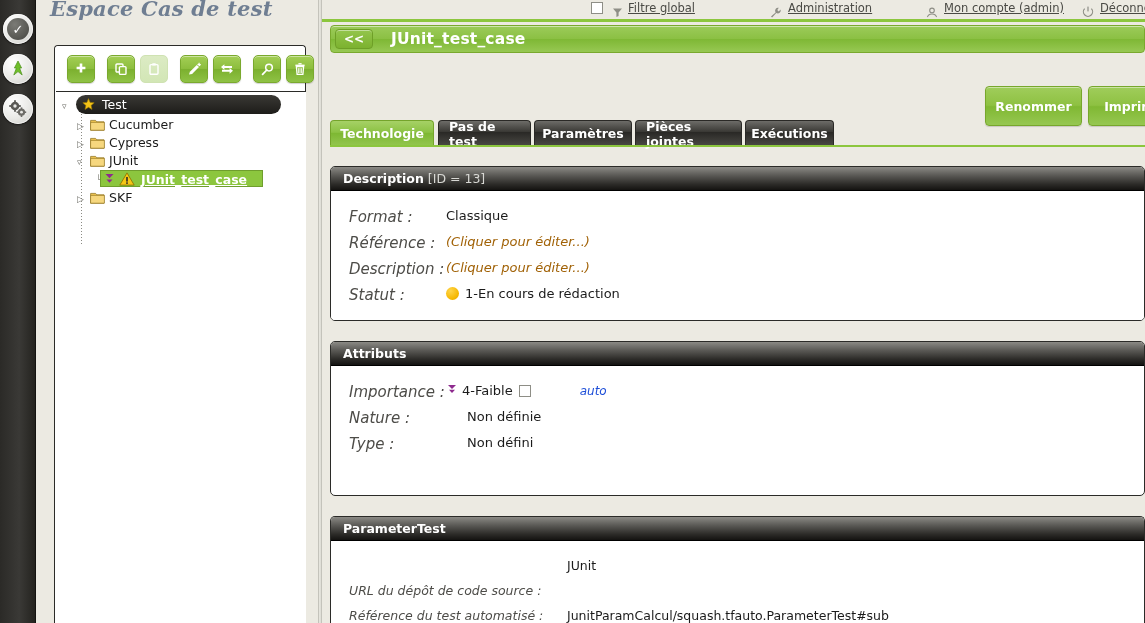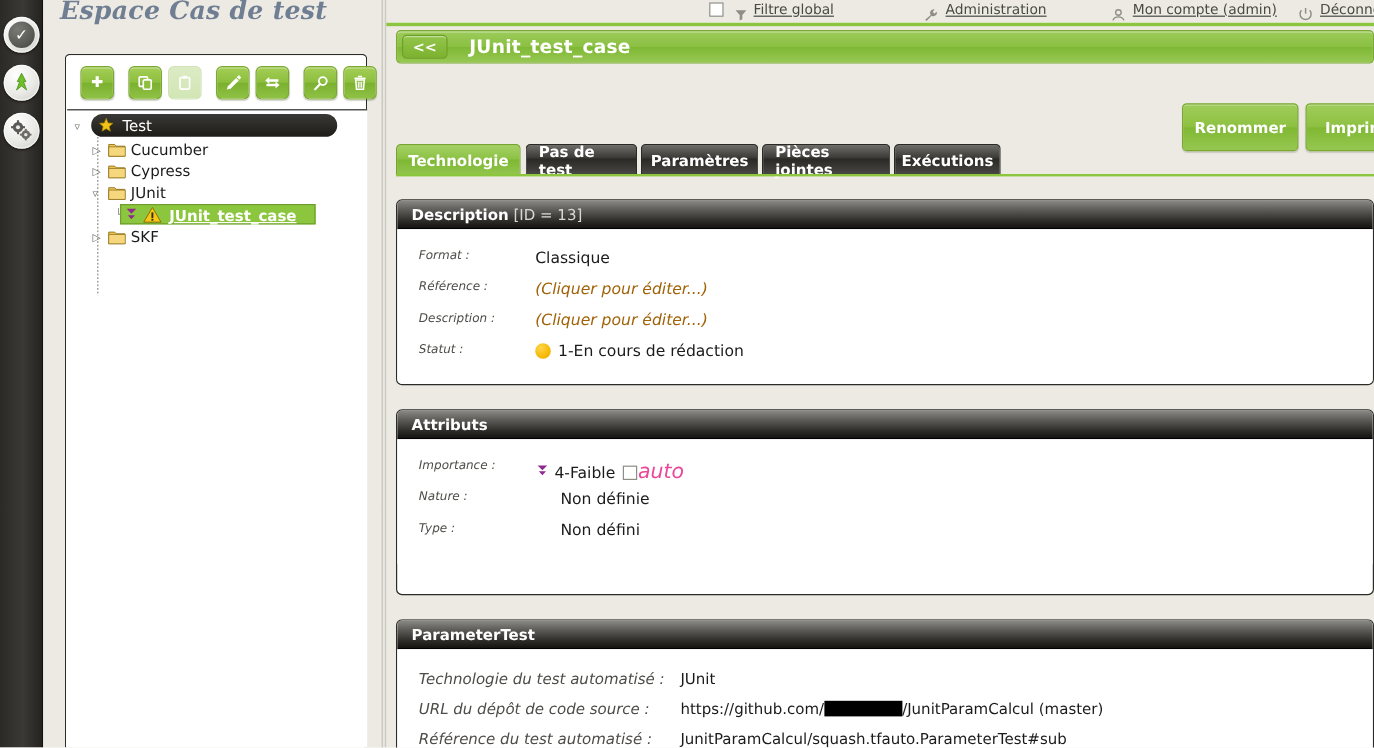--- a/index.html
+++ b/index.html
@@ -207,36 +207,36 @@
     padding-left: 12px;
     border-bottom:1px solid #000;
   }
   .panel-head .t { color:#ffffff; font-weight:bold; font-size: 12.5px; }
   .panel-head .sub { color:#d8d8d4; font-weight:normal; font-size: 12.5px; margin-left: 4px; }
   .panel-body { padding: 14px 0 12px 0; background:#fff; }
 
   .row { position:relative; height: 26px; font-size: 13px; }
   .row .k {
     position:absolute; left: 18px; top: 3px;
-    font-style: italic; color: #4d4c48; font-size: 10px;
+    font-style: italic; color: #4d4c48; font-size: 15px;
   }
   .row .v { position:absolute; top: 3px; color:#1b1b1b; font-size: 13px; }
   .row .v.muted { color:#a16207; font-style: italic; }
 
   .status-dot {
     display:inline-block; width: 13px; height: 13px; border-radius:50%;
     background: radial-gradient(circle at 35% 30%, #ffd54a 0%, #f5b700 65%, #e0a400 100%);
     vertical-align: -2px; margin-right: 6px;
   }
   .imp-arrow { display:inline-block; vertical-align: -1px; margin-right: 4px; }
   .auto-box {
     display:inline-block; width: 12px; height: 12px;
     background:#fff; border:1px solid #8e8e86; vertical-align:-2px; margin: 0 1px 0 6px;
   }
-  .auto-lbl { font-style: italic; color:#ec4899; font-size:17px; }
+  .auto-lbl { font-style: italic; color:#1d4ed8; font-size:12px;margin-left:48px; }
   .redacted {
     display:inline-block; width: 65px; height: 13px; background:#000;
     vertical-align:-2px;
   }
 
   #panel-description { top: 144px; height: 155px; }
   #panel-attributs   { top: 319px; height: 155px; }
   #panel-automation  { top: 494px; height: 129px; border-bottom: none; border-radius: 5px 5px 0 0; }
 
   #panel-automation .row .k { font-size: 12.5px; }
@@ -539,26 +539,24 @@
         </div>
       </div>
     </div>
 
     <div class="panel" id="panel-automation">
       <div class="panel-head">
         <span class="t">ParameterTest</span>
       </div>
       <div class="panel-body">
         <div class="row">
-          <span class="k">Technologie du test automatisé  :</span>
           <span class="v">JUnit</span>
         </div>
         <div class="row">
           <span class="k">URL du dépôt de code source :</span>
-          <span class="v"><span>https://github.com/</span><span class="redacted"></span><span>/JunitParamCalcul (master)</span></span>
         </div>
         <div class="row">
           <span class="k">Référence du test automatisé :</span>
           <span class="v">JunitParamCalcul/squash.tfauto.ParameterTest#sub</span>
         </div>
       </div>
     </div>
 
   </div>
 </div>

